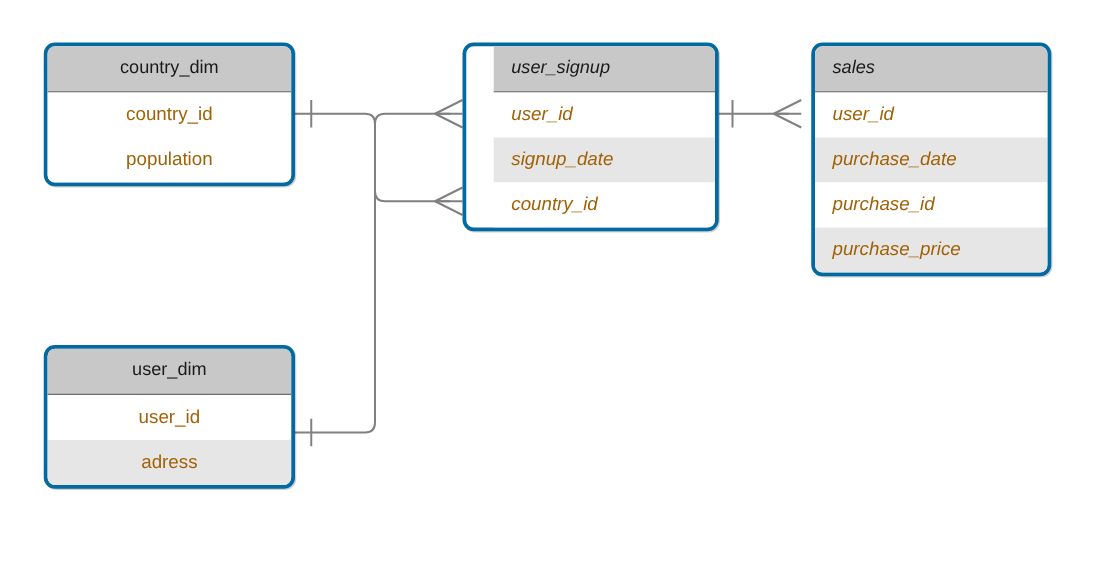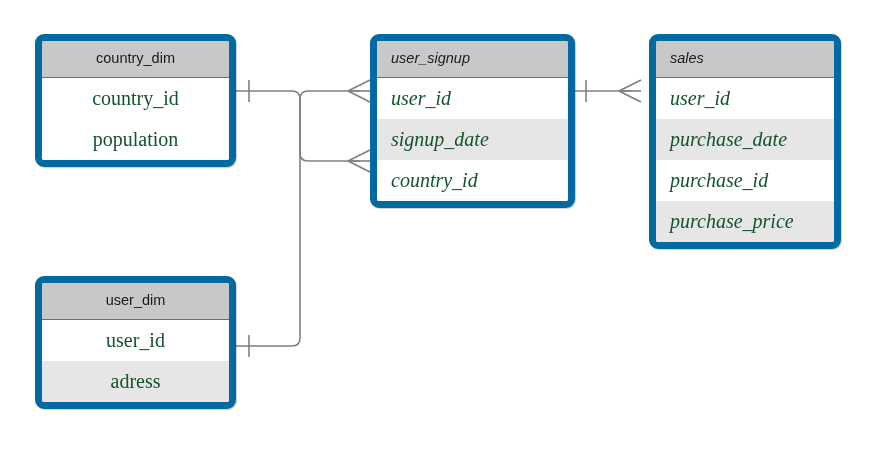--- a/index.html
+++ b/index.html
@@ -24,64 +24,63 @@
     width: 883px;
     height: 460px;
     z-index: 1;
   }
 
   
   .entity {
     position: absolute;
     z-index: 2;
     box-sizing: border-box;
-    border: 7px solid #0369a1;
+    border: 3px solid #0369a1;
     border-radius: 9px;
     background: #ffffff;
     overflow: hidden;
     box-shadow: 1px 1px 0 rgba(0,0,0,0.18);
   }
   .entity-title {
     background: #c8c8c8;
     color: #1a1a1a;
     border-bottom: 1px solid #6e6e6e;
     font-size: 14.5px;
     line-height: 1;
     padding: 10px 14px 11px 14px;
     white-space: nowrap;
   }
   .entity-row {
-    color: #14532d;
-    font-size: 20px;
+    color: #a16207;
+    font-size: 15px;
     line-height: 1;
     padding: 10px 14px 11px 14px;
     background: #ffffff;
     white-space: nowrap;
-    font-family: Liberation Serif, serif;
   }
   .entity-row.tint {
     background: #e6e6e6;
   }
 
   
   .style-center .entity-title,
   .style-center .entity-row {
     text-align: center;
     font-style: normal;
   }
   
   .style-italic .entity-title,
   .style-italic .entity-row {
     text-align: left;
     font-style: italic;
   }
 
   
   #ent-country_dim  { left: 35px;  top: 34px;  width: 201px; }
-  #ent-user_signup  { left: 370px; top: 34px;  width: 205px; }
+  #ent-user_signup  { left: 370px; top: 34px;  width: 205px; padding-left: 22px; }
   #ent-sales        { left: 649px; top: 34px;  width: 192px; }
   #ent-user_dim     { left: 35px;  top: 276px; width: 201px; }
 </style>
 </head>
 <body>
 
 <div id="canvas">
 
   <svg id="wires" viewBox="0 0 883 460" width="883" height="460" xmlns="http://www.w3.org/2000/svg">
     <g fill="none" stroke="#808080" stroke-width="1.6" stroke-linecap="butt" stroke-linejoin="round">

